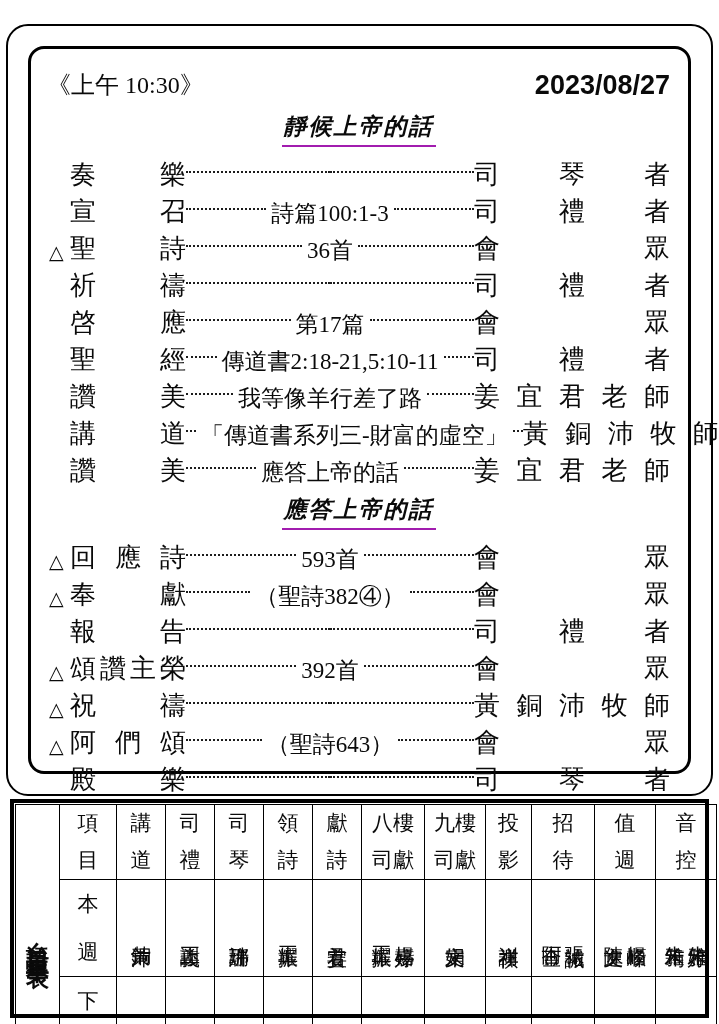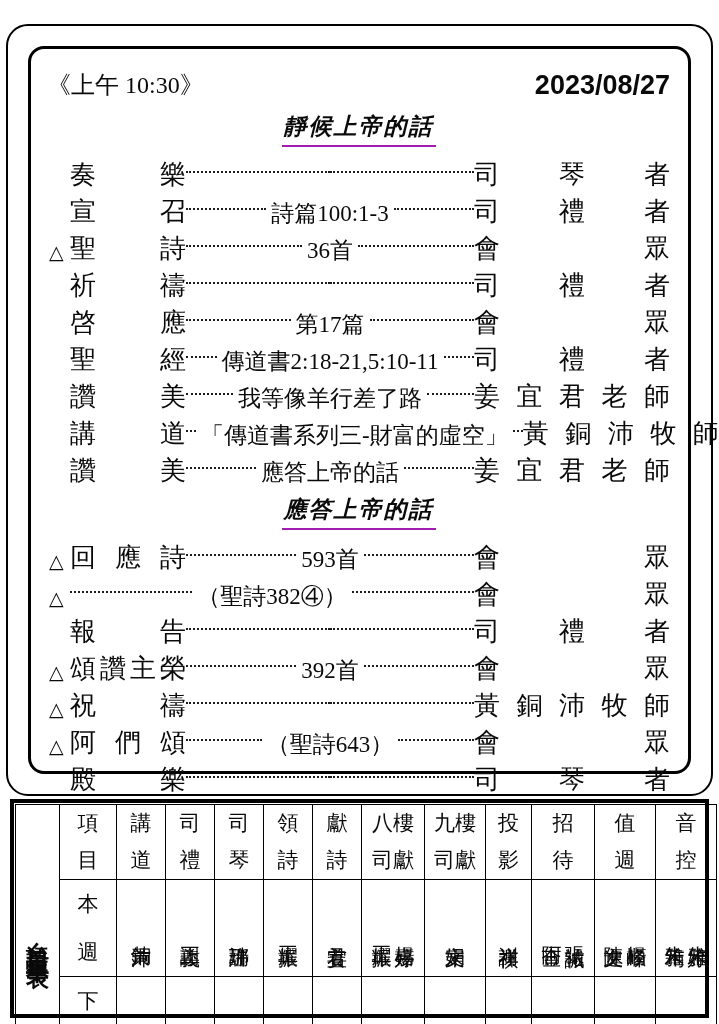--- a/index.html
+++ b/index.html
@@ -164,20 +164,21 @@
             <div class="p-row">
               <span class="p-marker">△</span>
               <span class="p-label">回應詩</span>
               <span class="leader"></span>
               <span class="p-center">593首</span>
               <span class="leader"></span>
               <span class="p-right">會眾</span>
             </div>
             <div class="p-row">
               <span class="p-marker">△</span>
+              <span class="p-label">奉獻</span>
               <span class="leader"></span>
               <span class="p-center">（聖詩382④）</span>
               <span class="leader"></span>
               <span class="p-right">會眾</span>
             </div>
             <div class="p-row">
               <span class="p-marker"></span>
               <span class="p-label">報告</span>
               <span class="leader"></span>
               <span class="leader"></span>

